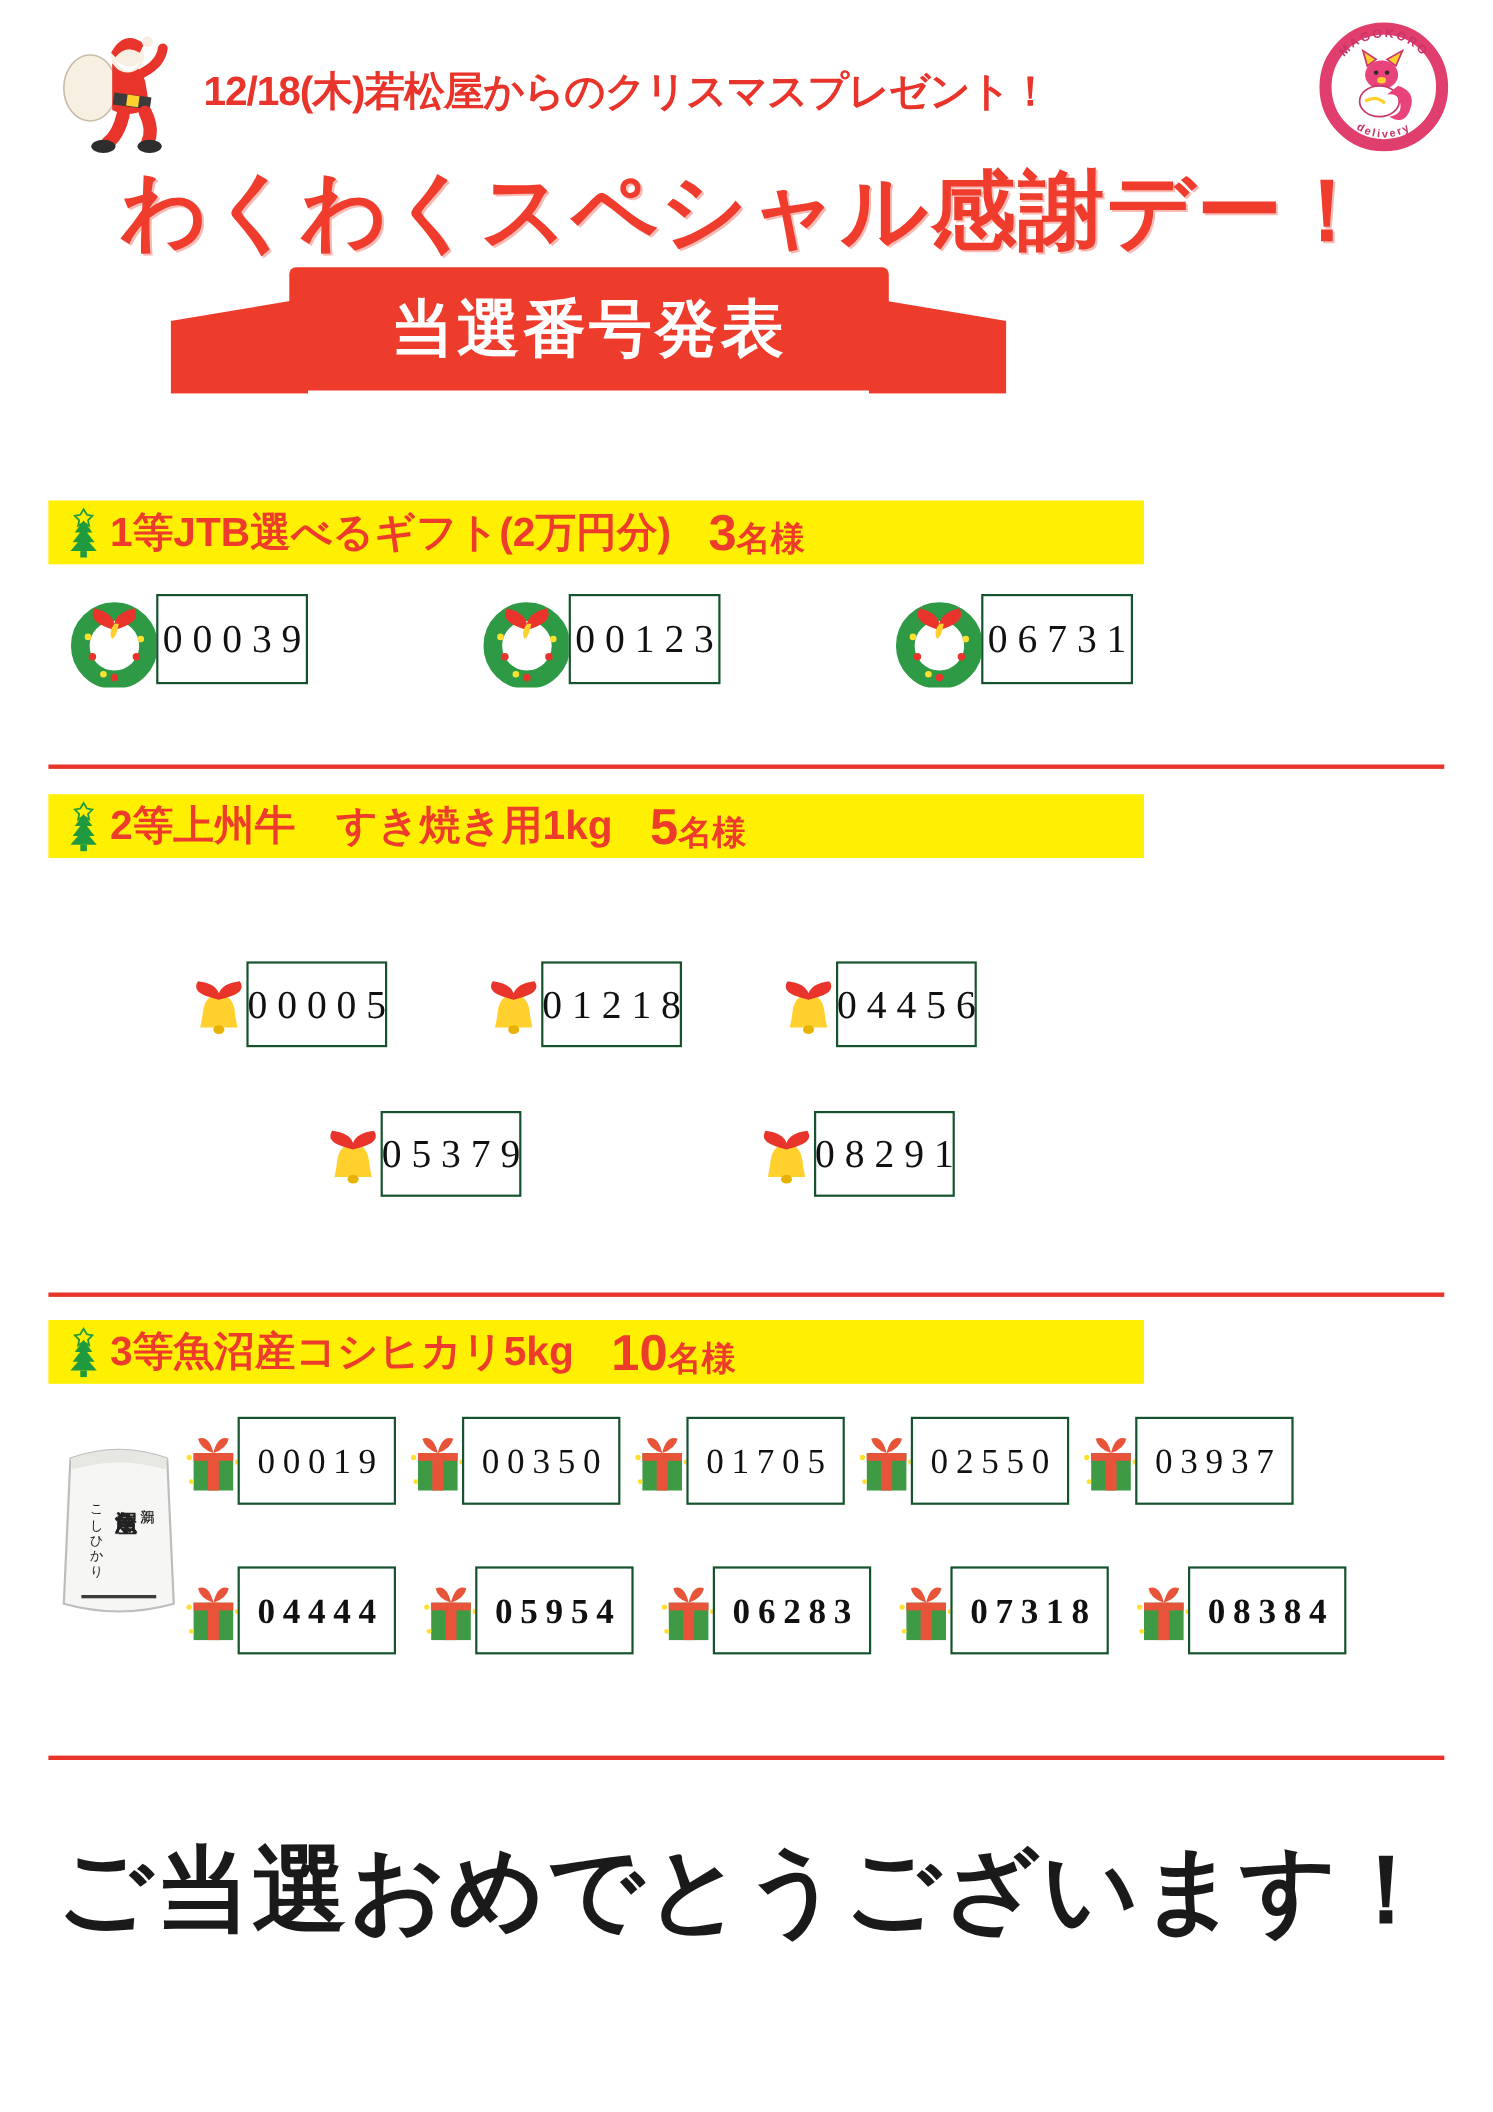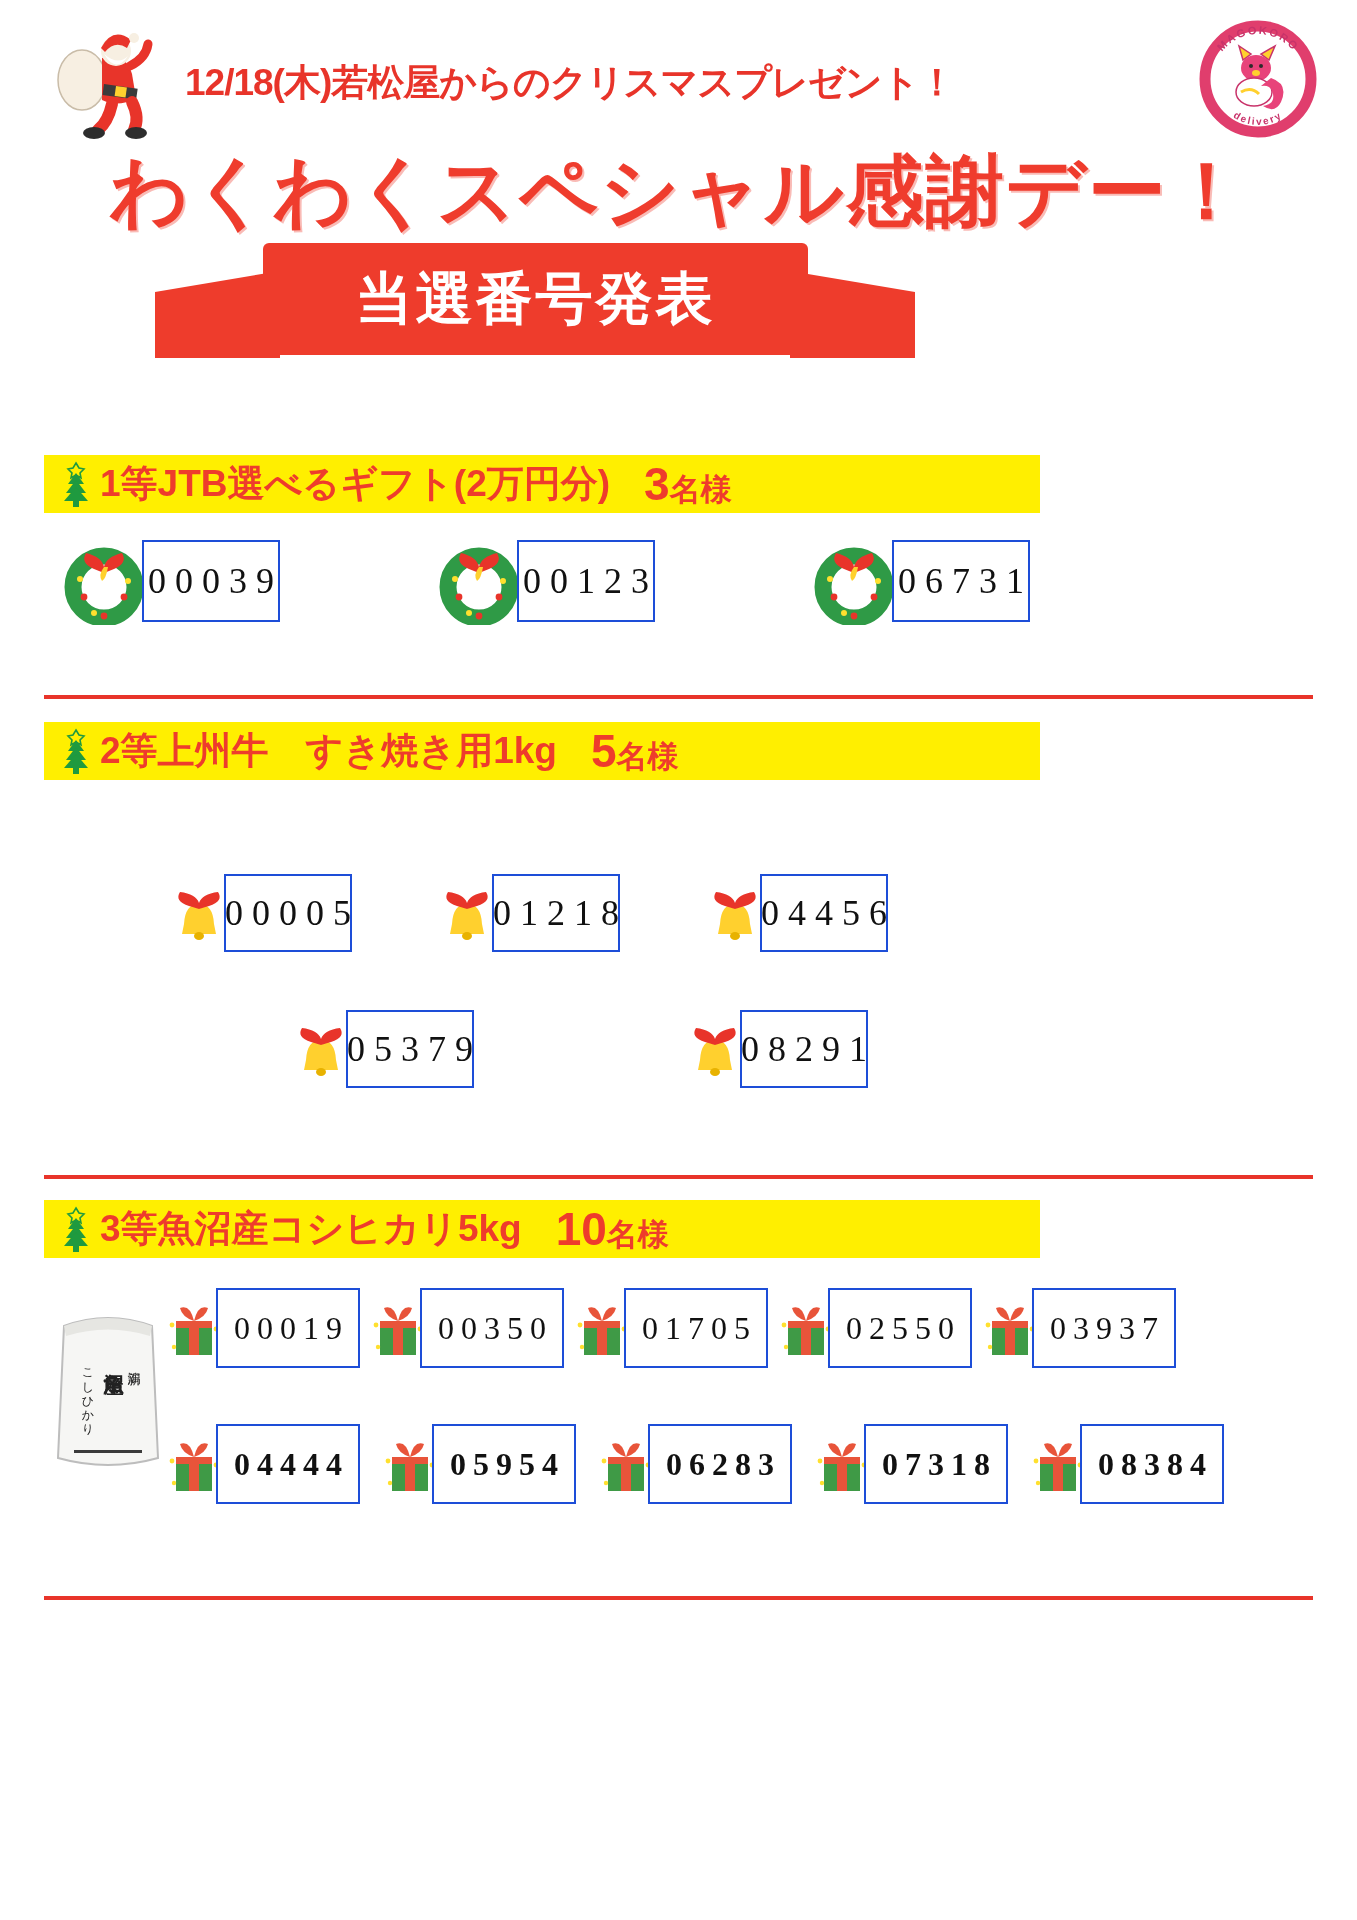--- a/index.html
+++ b/index.html
@@ -112,21 +112,21 @@
   }
 
   
   .num-row {
     position: absolute;
     display: flex;
     align-items: center;
   }
   .num-cell { display: flex; align-items: center; }
   .num-box {
-    border: 2px solid #1d4ed8;
+    border: 2px solid #14532d;
     background: #ffffff;
     display: flex; align-items: center; justify-content: center;
     font-family: "Liberation Serif", "DejaVu Serif", serif;
     font-size: 36px;
     letter-spacing: 9px;
     text-indent: 9px;
     color: #111;
   }
 
   
@@ -498,14 +498,15 @@
     <path d="M16 26 q44 -16 88 0 l6 132 q-50 14 -100 0z" fill="#f6f6f4" stroke="#bdbdbd" stroke-width="2"></path>
     <path d="M16 26 q44 -16 88 0 l-2 10 q-42 -13 -84 0z" fill="#e6e6e2"></path>
     <text x="86" y="62" font-family="Liberation Sans, sans-serif" font-size="13" fill="#222" writing-mode="tb">新潟</text>
     <text x="66" y="58" font-family="Liberation Sans, sans-serif" font-size="20" font-weight="bold" fill="#222" writing-mode="tb">魚沼産</text>
     <text x="40" y="60" font-family="Liberation Sans, sans-serif" font-size="12" fill="#222" writing-mode="tb">こしひかり</text>
     <rect x="26" y="150" width="68" height="3" fill="#3b3b3b"></rect>
   </svg>
 
   <div class="divider" style="top:1596px;"></div>
 
+  <div class="footer-msg">ご当選おめでとうございます！</div>
 
 </div>
 
 </body></html>

